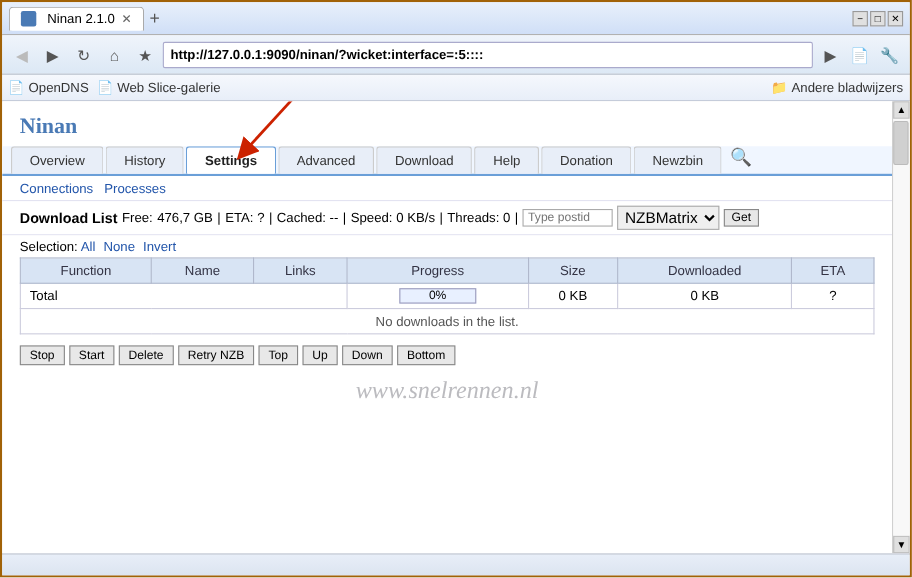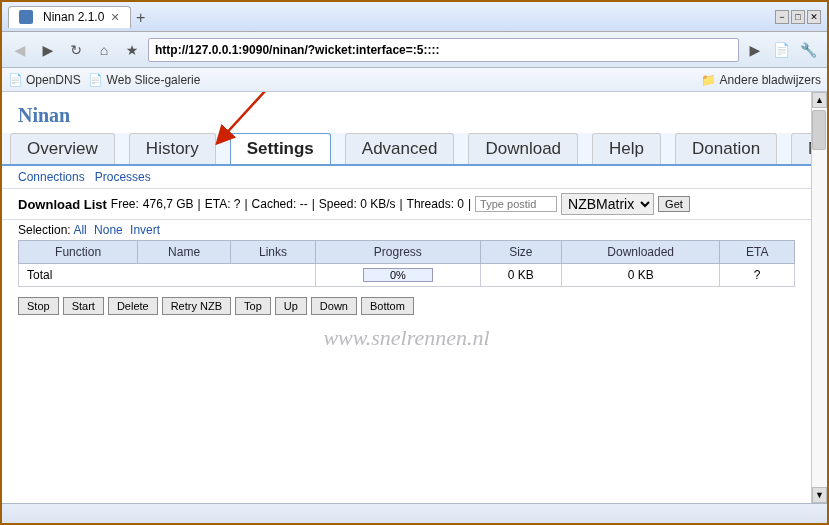--- a/index.html
+++ b/index.html
@@ -35,21 +35,21 @@
     .scroll-thumb { width: 14px; height: 40px; background: #d0d0d0; border: 1px solid #bbb; border-radius: 2px; position: absolute; top: 2px; left: 0; }
 
     .page-inner { flex: 1; overflow: hidden; padding: 0; }
 
     
     .app-header { padding: 12px 16px 6px; }
     .app-title { font-size: 20px; color: #4a7ab5; font-weight: bold; font-family: Georgia, serif; }
 
     
     .nav-tabs { display: flex; border-bottom: 2px solid #6a9fd8; margin: 0; background: #f0f6ff; padding: 0 8px; }
-    .nav-tab { padding: 5px 16px; font-size: 17px; border: 1px solid #ccc; border-bottom: none; background: #e8eef8; cursor: pointer; margin-right: 14px; color: #333; border-radius: 3px 3px 0 0; }
+    .nav-tab { padding: 5px 16px; font-size: 12px; border: 1px solid #ccc; border-bottom: none; background: #e8eef8; cursor: pointer; margin-right: 2px; color: #333; border-radius: 3px 3px 0 0; }
     .nav-tab.active { background: white; border-color: #6a9fd8; font-weight: bold; color: #222; }
 
     .sub-nav { padding: 4px 16px; font-size: 12px; display: flex; gap: 10px; border-bottom: 1px solid #dde; background: white; }
     .sub-nav a { color: #2255aa; text-decoration: none; }
 
     
     .status-bar { padding: 4px 16px; font-size: 12px; background: white; border-bottom: 1px solid #dde; display: flex; align-items: center; gap: 4px; }
     .status-bar strong { font-weight: bold; font-size: 13px; }
     .status-input { border: 1px solid #aaa; padding: 1px 4px; font-size: 11px; width: 82px; }
     .status-select { border: 1px solid #aaa; padding: 1px 2px; font-size: 14px; }
@@ -211,20 +211,23 @@
           <tbody>
             <tr>
               <td class="left" colspan="3">Total</td>
               <td>
                 <div class="progress-bar-bg">0%</div>
               </td>
               <td>0 KB</td>
               <td>0 KB</td>
               <td>?</td>
             </tr>
+            <tr>
+              <td colspan="7" class="no-downloads">No downloads in the list.</td>
+            </tr>
           </tbody>
         </table>
       </div>
 
       <div class="action-btns">
         <button class="action-btn">Stop</button>
         <button class="action-btn">Start</button>
         <button class="action-btn">Delete</button>
         <button class="action-btn">Retry NZB</button>
         <button class="action-btn">Top</button>

